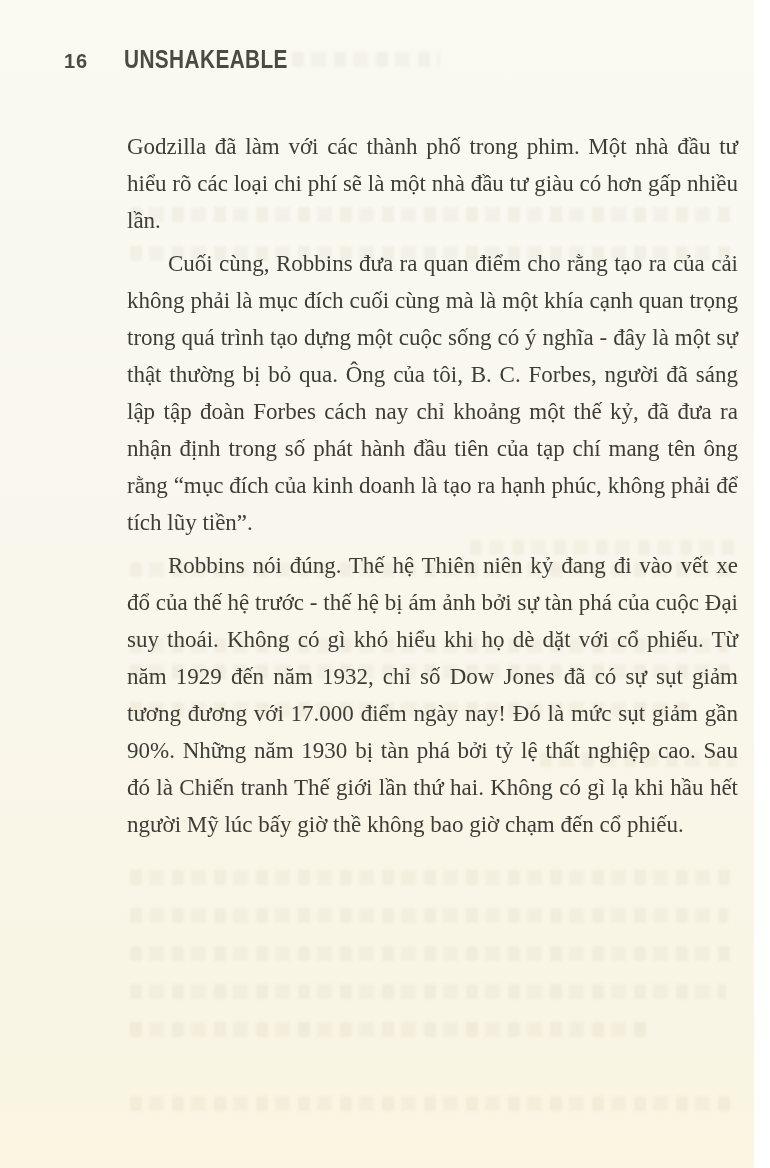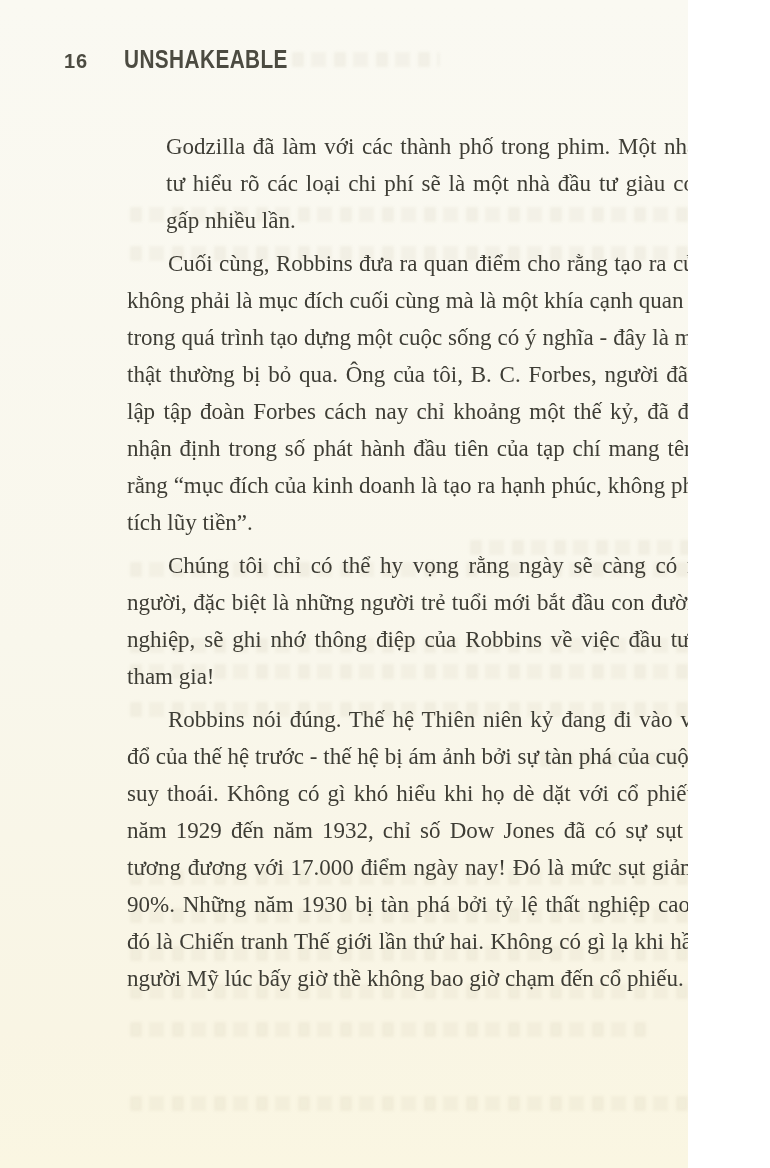--- a/index.html
+++ b/index.html
@@ -4,21 +4,21 @@
 <style>
   html, body {
     margin: 0;
     padding: 0;
     width: 770px;
     height: 1168px;
     overflow: hidden;
   }
   .page {
     position: relative;
-    width: 688px;
+    width: 754px;
     height: 1168px;
     background: linear-gradient(180deg, #faf9f2 0%, #f9f7ec 55%, #f9f5e4 88%, #faf6e2 100%);
     font-family: "Liberation Serif", "DejaVu Serif", serif;
     color: #3e3d35;
     overflow: hidden;
   }
   .running-head {
     position: absolute;
     top: 44px;
     left: 64px;
@@ -48,21 +48,21 @@
     width: 611px;
     font-size: 23px;
     line-height: 37px;
     text-align: justify;
     z-index: 2;
   }
   .para {
     margin: 0 0 6px 0;
     text-indent: 41px;
   }
-  .para.no-indent { text-indent: 0; margin-left: 39px; }
+  .para.no-indent { text-indent: 0; }
   .para.justify-last { text-align-last: justify; }
 
   
   .ghost-line {
     position: absolute;
     height: 15px;
     z-index: 1;
     opacity: 0.55;
     filter: blur(1.6px);
     border-radius: 2px;
@@ -110,17 +110,16 @@
   <span class="ghost-line g10"></span>
   <span class="ghost-line g11"></span>
   <span class="ghost-line g12"></span>
   <span class="ghost-line g13"></span>
   <span class="ghost-line g14"></span>
   <span class="ghost-line g15"></span>
 
   <main class="body-text">
     <p class="para no-indent">Godzilla đã làm với các thành phố trong phim. Một nhà đầu tư hiểu rõ các loại chi phí sẽ là một nhà đầu tư giàu có hơn gấp nhiều lần.</p>
     <p class="para">Cuối cùng, Robbins đưa ra quan điểm cho rằng tạo ra của cải không phải là mục đích cuối cùng mà là một khía cạnh quan trọng trong quá trình tạo dựng một cuộc sống có ý nghĩa - đây là một sự thật thường bị bỏ qua. Ông của tôi, B. C. Forbes, người đã sáng lập tập đoàn Forbes cách nay chỉ khoảng một thế kỷ, đã đưa ra nhận định trong số phát hành đầu tiên của tạp chí mang tên ông rằng “mục đích của kinh doanh là tạo ra hạnh phúc, không phải để tích lũy tiền”.</p>
-    <p class="para">Chúng tôi chỉ có thể hy vọng rằng ngày sẽ càng có nhiều người, đặc biệt là những người trẻ tuổi mới bắt đầu con đường sự nghiệp, sẽ ghi nhớ thông điệp của Robbins về việc đầu tư: hãy tham gia!</p>
     <p class="para">Robbins nói đúng. Thế hệ Thiên niên kỷ đang đi vào vết xe đổ của thế hệ trước - thế hệ bị ám ảnh bởi sự tàn phá của cuộc Đại suy thoái. Không có gì khó hiểu khi họ dè dặt với cổ phiếu. Từ năm 1929 đến năm 1932, chỉ số Dow Jones đã có sự sụt giảm tương đương với 17.000 điểm ngày nay! Đó là mức sụt giảm gần 90%. Những năm 1930 bị tàn phá bởi tỷ lệ thất nghiệp cao. Sau đó là Chiến tranh Thế giới lần thứ hai. Không có gì lạ khi hầu hết người Mỹ lúc bấy giờ thề không bao giờ chạm đến cổ phiếu.</p>
   </main>
 
 </div>
 
 </body></html>

